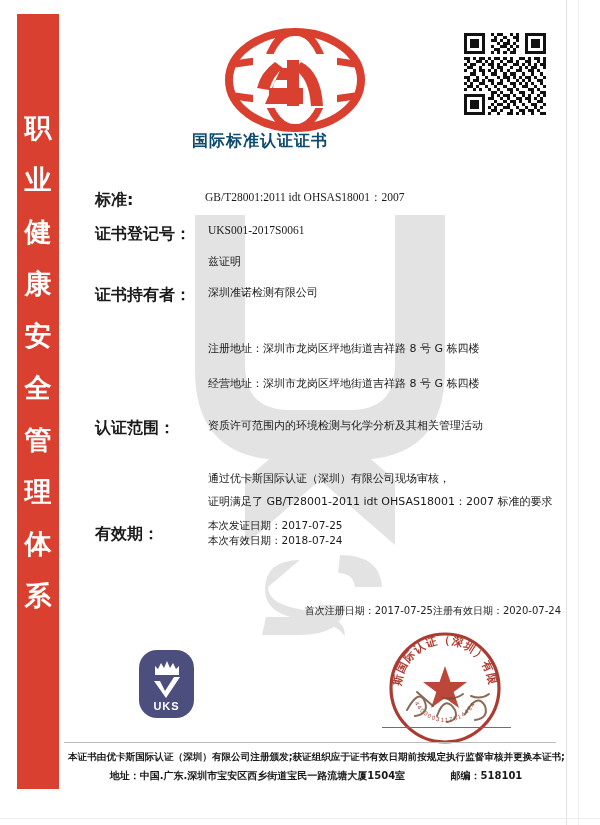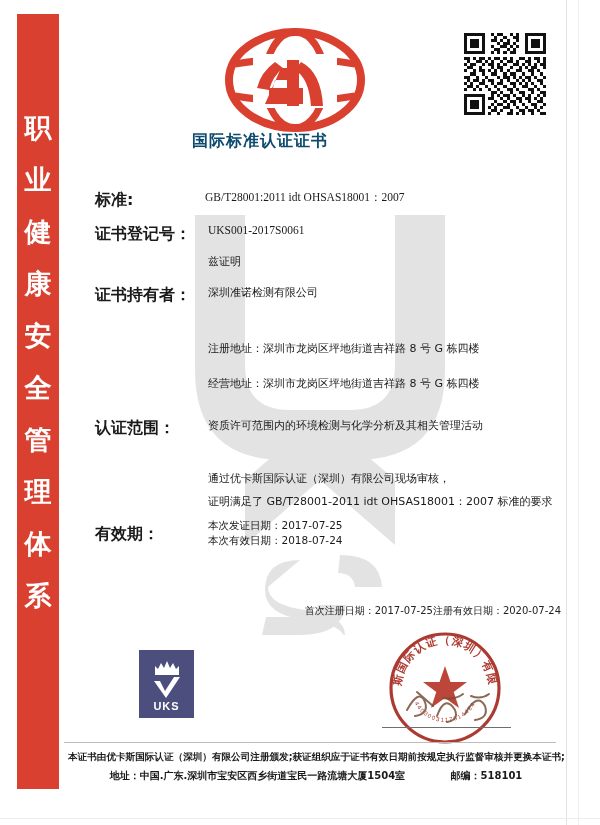--- a/index.html
+++ b/index.html
@@ -185,20 +185,21 @@
     top: 650px;
     width: 55px;
     height: 68px;
     background: #4c4e7e;
     display: flex;
     flex-direction: column;
     align-items: center;
     justify-content: center;
     padding-top: 3px;
     box-sizing: border-box;
+    border-radius: 18px;
   }
   .uks-crown {
     width: 28px;
     height: 16px;
     margin-bottom: 1px;
   }
   .uks-check {
     width: 28px;
     height: 22px;
     margin-bottom: 1px;

